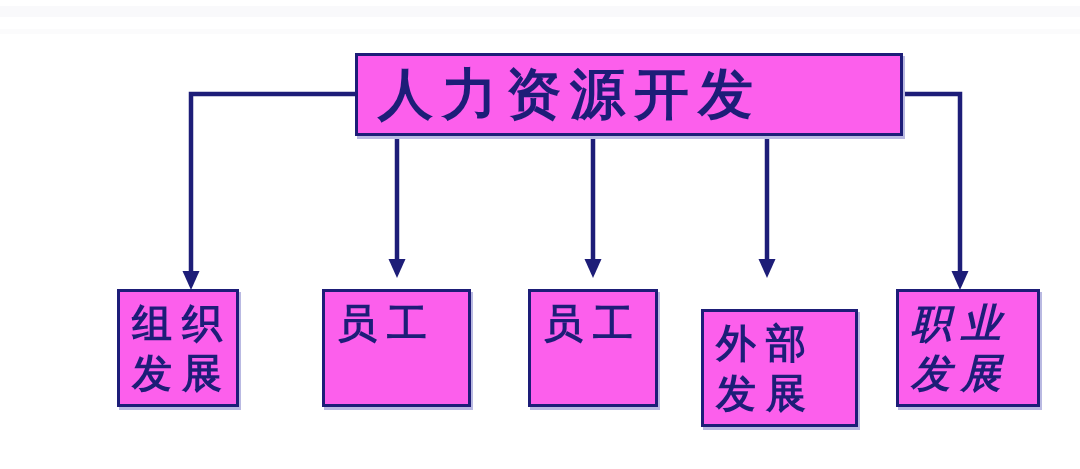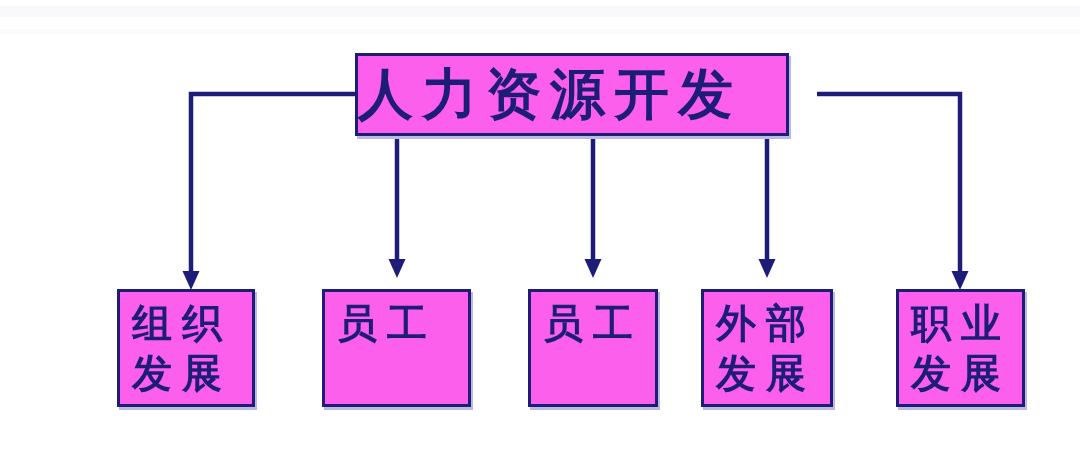--- a/index.html
+++ b/index.html
@@ -49,42 +49,43 @@
   .node {
     position: absolute;
     background: var(--node-fill);
     border: 3px solid var(--node-border);
     color: var(--text);
     font-weight: bold;
     box-shadow: 2px 3px 0 var(--shadow);
   }
   .node.root {
     left: 355px; top: 53px;
-    width: 434px; height: 83px;
+    width: 548px; height: 83px;
     display: flex;
     align-items: center;
+    padding-left: 20px;
     font-size: 55px;
     letter-spacing: 9px;
     white-space: nowrap;
   }
   .node.child {
     top: 289px;
     height: 118px;
     padding: 7px 0 0 12px;
     font-size: 40px;
     letter-spacing: 10px;
     line-height: 50px;
   }
   .node.child .ln { display: block; white-space: nowrap; }
 
-  .c1 { left: 117px; width: 138px; }
+  .c1 { left: 117px; width: 122px; }
   .c2 { left: 322px; width: 149px; }
   .c3 { left: 528px; width: 130px; }
-  .c4 { left: 701px; width: 132px; }
-  .c5 { left: 896px; width: 129px; }
+  .c4 { left: 701px; width: 157px; margin-top: 20px; }
+  .c5 { left: 896px; width: 144px; font-style: italic; }
 </style>
 </head>
 <body>
 
 <div class="canvas">
 
   <div class="band b1"></div>
   <div class="band b2"></div>
 
   <svg class="connectors" viewBox="0 0 1080 469" xmlns="http://www.w3.org/2000/svg">

